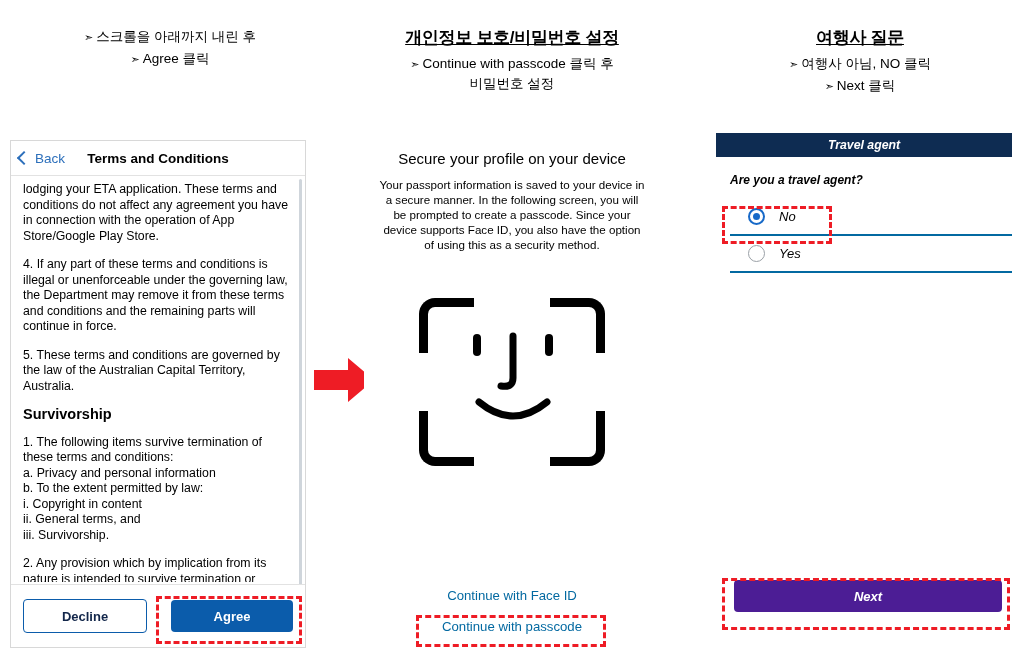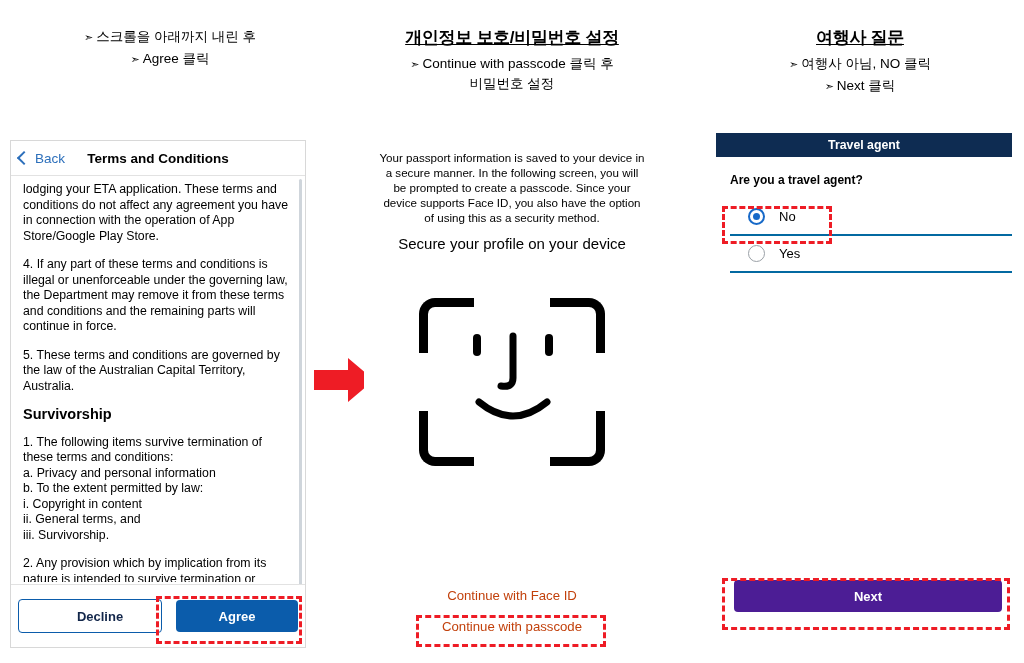--- a/index.html
+++ b/index.html
@@ -132,21 +132,20 @@
     height: 32px;
     border: 1px solid #0b5cab;
     border-radius: 4px;
     color: #12264a;
     font-size: 13px;
     font-weight: bold;
     display: flex;
     align-items: center;
     justify-content: center;
     background: #fff;
-    padding-left: 20px;
   }
   .btn-solid {
     width: 122px;
     height: 32px;
     background: #0b5cab;
     border-radius: 4px;
     color: #ffffff;
     font-size: 13px;
     font-weight: bold;
     display: flex;
@@ -200,36 +199,37 @@
   .c-bl { left: 0;  bottom: 0; border-left-width: 9px; border-bottom-width: 9px; border-bottom-left-radius: 16px; }
   .c-br { right: 0; bottom: 0; border-right-width: 9px; border-bottom-width: 9px; border-bottom-right-radius: 16px; }
   #face-svg { position: absolute; left: 38px; top: 32px; }
   #p2-links {
     position: absolute;
     left: 0; right: 0;
     bottom: 10px;
     text-align: center;
   }
   .link-blue {
-    color: #c2410c;
+    color: #0369a1;
     font-size: 13.2px;
     display: block;
     margin-bottom: 12px;
   }
   #passcode-link-wrap {
     display: inline-block;
     padding: 4px 12px;
   }
 
   
   #panel3 {
     left: 716px;
     top: 133px;
     width: 296px;
     height: 515px;
+    font-style: italic;
   }
   #p3-bar {
     height: 24px;
     background: #0e2c52;
     color: #ffffff;
     font-size: 12.3px;
     font-weight: bold;
     display: flex;
     align-items: center;
     justify-content: center;
@@ -346,22 +346,22 @@
     <div class="btn-outline">Decline</div>
     <div class="btn-solid">Agree</div>
   </div>
 </div>
 
 <svg id="arrow" viewBox="0 0 60 48">
   <polygon points="0,14 34,14 34,2 60,24 34,46 34,34 0,34" fill="#ee1c25"></polygon>
 </svg>
 
 <div class="panel" id="panel2">
+  <div id="p2-title">Secure your profile on your device</div>
   <div id="p2-desc">Your passport information is saved to your device in a secure manner. In the following screen, you will be prompted to create a passcode. Since your device supports Face ID, you also have the option of using this as a security method.</div>
-  <div id="p2-title">Secure your profile on your device</div>
 
   <div id="faceid">
     <div class="corner c-tl"></div>
     <div class="corner c-tr"></div>
     <div class="corner c-bl"></div>
     <div class="corner c-br"></div>
     <svg id="face-svg" width="112" height="104" viewBox="0 0 112 104">
       <rect x="16" y="4" width="8" height="22" rx="4" fill="#000"></rect>
       <rect x="88" y="4" width="8" height="22" rx="4" fill="#000"></rect>
       <path d="M56 6 L56 48 Q56 58 44 56" fill="none" stroke="#000" stroke-width="7" stroke-linecap="round"></path>

